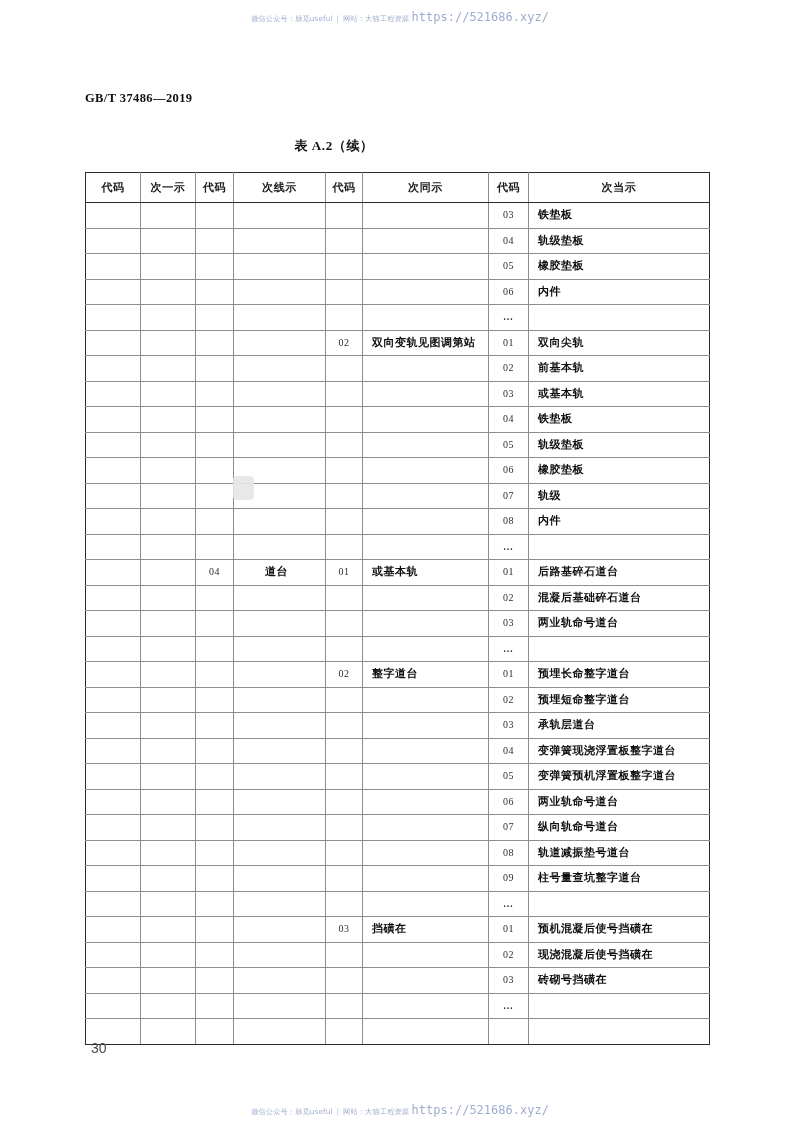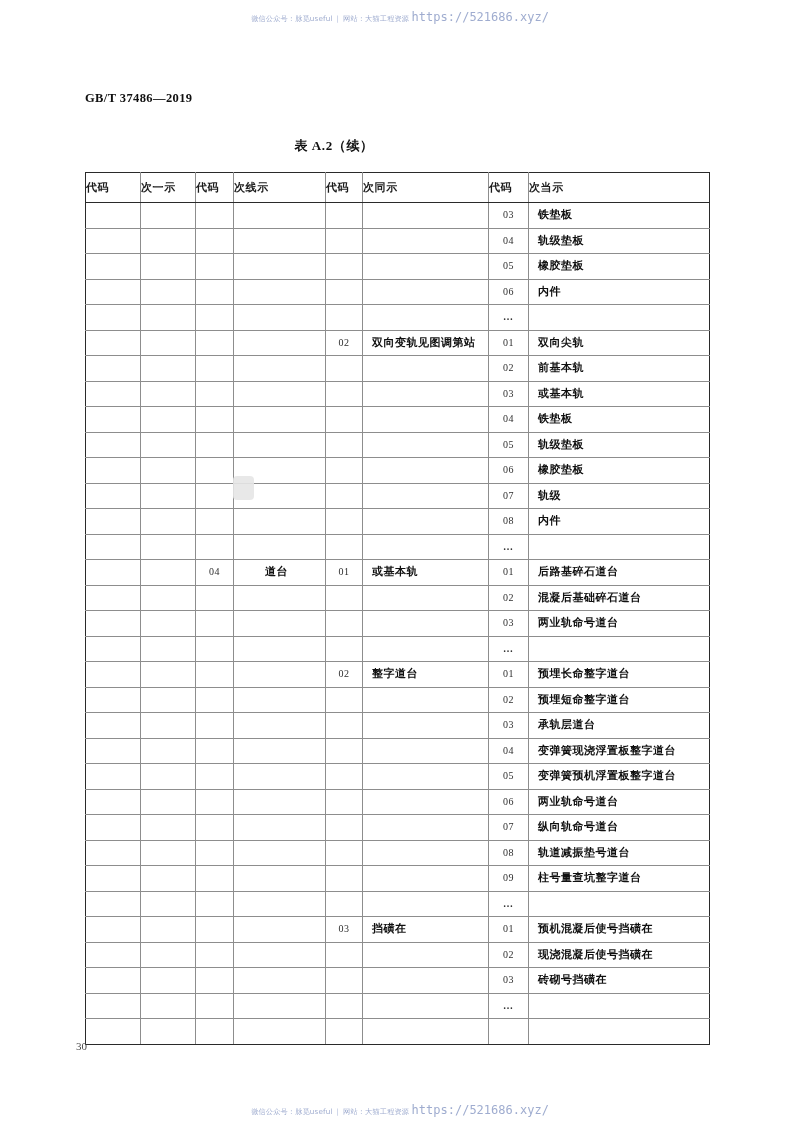--- a/index.html
+++ b/index.html
@@ -59,25 +59,25 @@
     text-align: center;
     font-weight: bold;
     font-size: 13px;
     letter-spacing: 0.6px;
     color: #101010;
   }
 
   
   #page-number {
     position: absolute;
-    left: 76px;
+    left: 91px;
     top: 1040px;
-    font-size: 11px;
+    font-size: 14px;
     color: #4a4a4a;
-    font-family: Liberation Serif, serif;
+    font-family: Liberation Sans, sans-serif;
   }
 
   
   #code-table {
     position: absolute;
     left: 85px;
     top: 172px;
     width: 624px;
     border-collapse: collapse;
     table-layout: fixed;
@@ -88,21 +88,21 @@
     padding: 0;
     vertical-align: top;
     background: #ffffff;
   }
   #code-table thead th {
     border-top: 1.6px solid #2a2a2a;
     border-bottom: 1.6px solid #2a2a2a;
     height: 29px;
     font-weight: bold;
     font-size: 11px;
-    text-align: left;
+    text-align: center;
     vertical-align: middle;
     letter-spacing: 0.6px;
   }
   #code-table thead th:first-child { border-left: 1.6px solid #2a2a2a; }
   #code-table thead th:last-child  { border-right: 1.6px solid #2a2a2a; margin-top: 16px; }
 
   #code-table tbody tr td { height: 24.5px; }
   #code-table tbody tr:last-child td { border-bottom: 1.6px solid #2a2a2a; }
   #code-table tbody td.edge-l { border-left: 1.6px solid #2a2a2a; }
   #code-table tbody td.edge-r { border-right: 1.6px solid #2a2a2a; }

